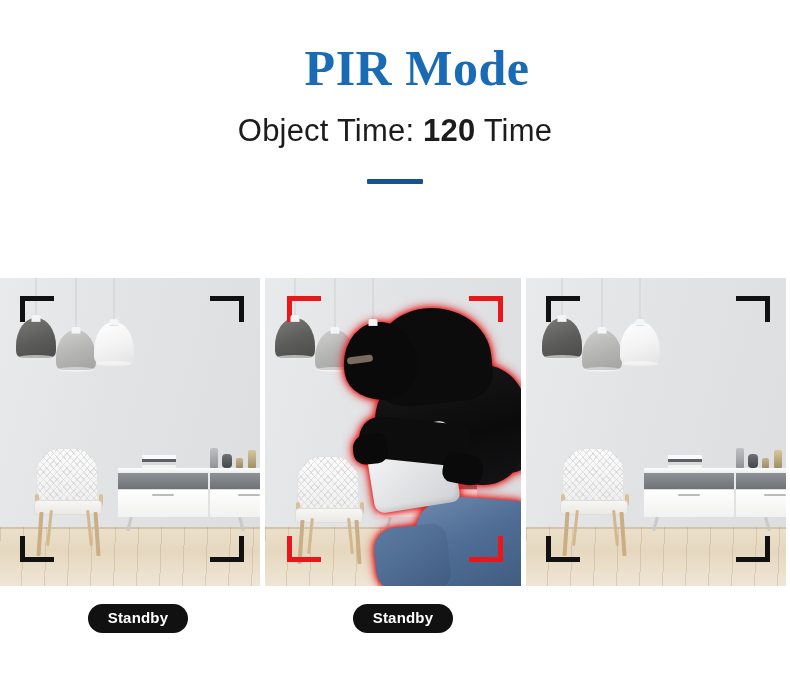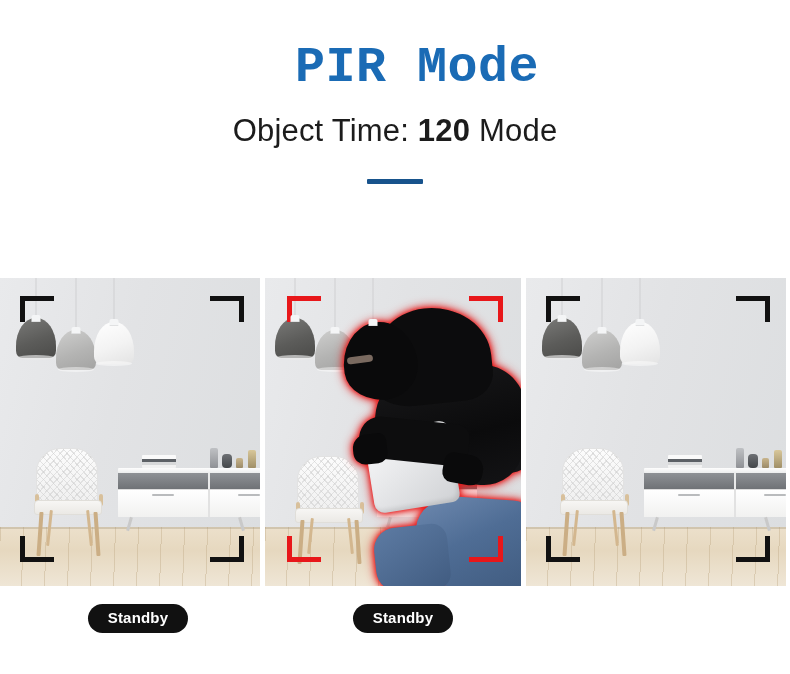--- a/index.html
+++ b/index.html
@@ -12,21 +12,21 @@
   .page { position: relative; width: 790px; height: 674px; background:#fff; }
 
   
   .header { width: 790px; padding-top: 42px; text-align: center; }
   .title {
     font-size: 50px;
     font-weight: 700;
     color: #1a6bb5;
     letter-spacing: 0.5px;
     line-height: 1.04;
-    font-family: Liberation Mono, monospace;
+    font-family: Liberation Serif, serif;
     padding-left: 44px;
   }
   .subtitle {
     margin-top: 19px;
     font-size: 31px;
     color: #1c1c1c;
     font-weight: 400;
     letter-spacing: 0.2px;
   }
   .subtitle .strong { font-weight: 700; margin-top: 28px; }
@@ -242,21 +242,21 @@
   .badge.dark { background:#111; color:#fff; }
   .badge.red  { background:#ed1b20; color:#fff; padding-left:16px; padding-right:16px; }
 </style>
 </head>
 <body>
 
 <div class="page">
 
   <div class="header">
     <div class="title">PIR Mode</div>
-    <div class="subtitle"><span>Object Time: </span><span class="strong">120</span><span> Mode</span></div>
+    <div class="subtitle"><span>Object Time: </span><span class="strong">120</span><span> Time</span></div>
     <div class="divider-wrap">
       <div class="divider"></div>
     </div>
   </div>
 
   <div class="panels">
 
     <div class="panel">
       <div class="wall"></div>
       <div class="floor"></div>

